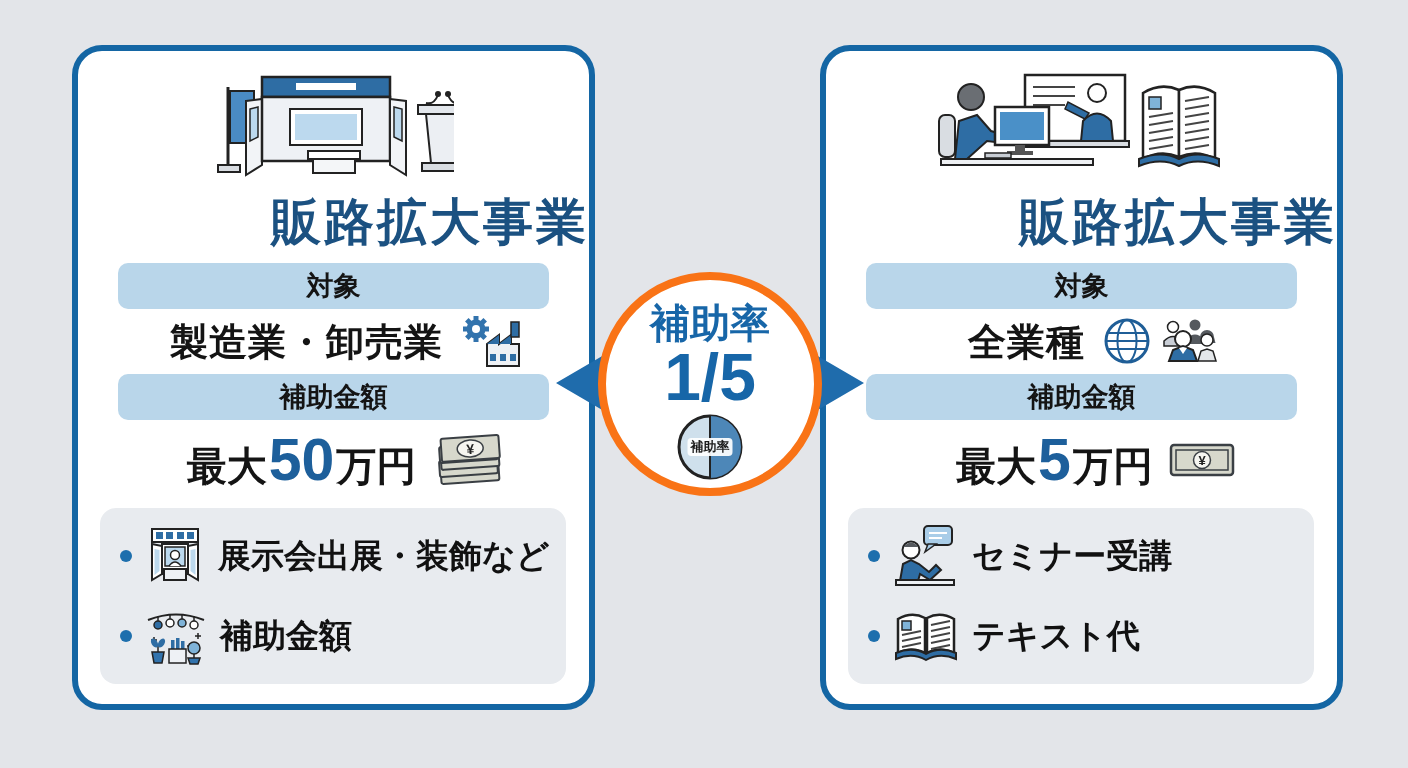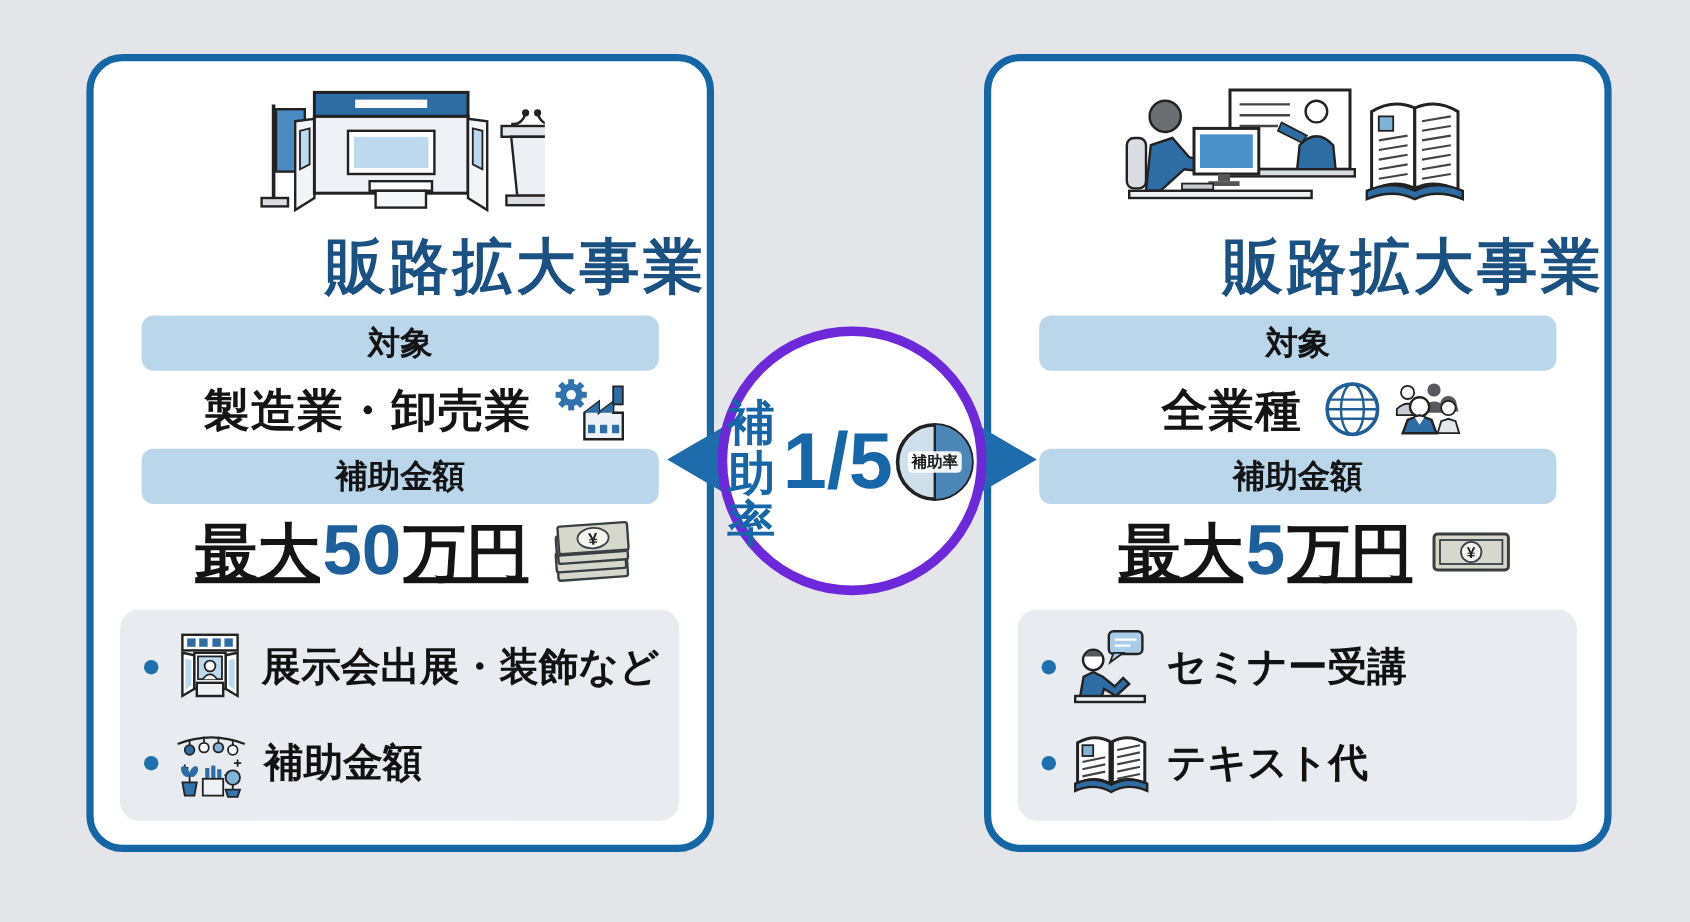--- a/index.html
+++ b/index.html
@@ -17,34 +17,34 @@
   .band{position:absolute;left:40px;right:40px;height:46px;background:#b9d6ea;border-radius:10px;
         display:flex;align-items:center;justify-content:center;
         font-size:27px;font-weight:bold;color:#141414;}
   .band.target{top:212px;}
   .band.amount{top:323px;}
   .value-row{position:absolute;left:0;right:0;display:flex;align-items:center;justify-content:center;gap:16px;margin-left:28px;}
   .value-row.target{top:262px;height:58px;}
   .value-row.amount{top:372px;height:74px;}
   .target-text{font-size:38px;font-weight:bold;color:#141414;letter-spacing:1px;}
   .amount-text{font-weight:bold;color:#141414;}
-  .amount-text .pre,.amount-text .suf{font-size:52px;text-decoration:underline;}
+  .amount-text .pre,.amount-text .suf{font-size:40px;}
   .amount-text .num{font-size:59px;color:#1d5f9b;padding:0 2px;}
 
   .gray-box{position:absolute;left:22px;width:466px;top:457px;height:176px;background:#e8ebef;
             border-radius:16px;display:flex;flex-direction:column;justify-content:center;gap:8px;
             padding-left:20px;box-sizing:border-box;}
   .g-row{display:flex;align-items:center;gap:14px;height:72px;text-align:center;}
   .dot{width:12px;height:12px;border-radius:50%;background:#1d6fad;flex:0 0 auto;}
   .g-label{font-size:33px;font-weight:bold;color:#111;white-space:nowrap;}
 
   .arrows{position:absolute;left:556px;top:350px;width:308px;height:66px;z-index:3;}
   .rate-circle{position:absolute;left:598px;top:272px;width:224px;height:224px;border-radius:50%;
-               background:#fff;border:8px solid #6d28d9;box-sizing:border-box;z-index:4;
-               display:flex;align-items:center;}
+               background:#fff;border:8px solid #f97316;box-sizing:border-box;z-index:4;
+               display:flex;flex-direction:column;align-items:center;}
   .rate-label{margin-top:22px;font-size:40px;font-weight:bold;color:#1766a8;line-height:1.05;}
   .rate-value{font-size:66px;font-weight:bold;color:#1766a8;line-height:1.0;}
   .pie-wrap{position:relative;width:70px;height:70px;margin-top:2px;}
   .pie-label{position:absolute;left:50%;top:50%;transform:translate(-50%,-50%);
              background:rgba(255,255,255,.92);border-radius:4px;padding:0 3px;
              font-size:13px;font-weight:bold;color:#1b1b1b;white-space:nowrap;}
   svg{display:block;}
 </style>
 </head>
 <body>

